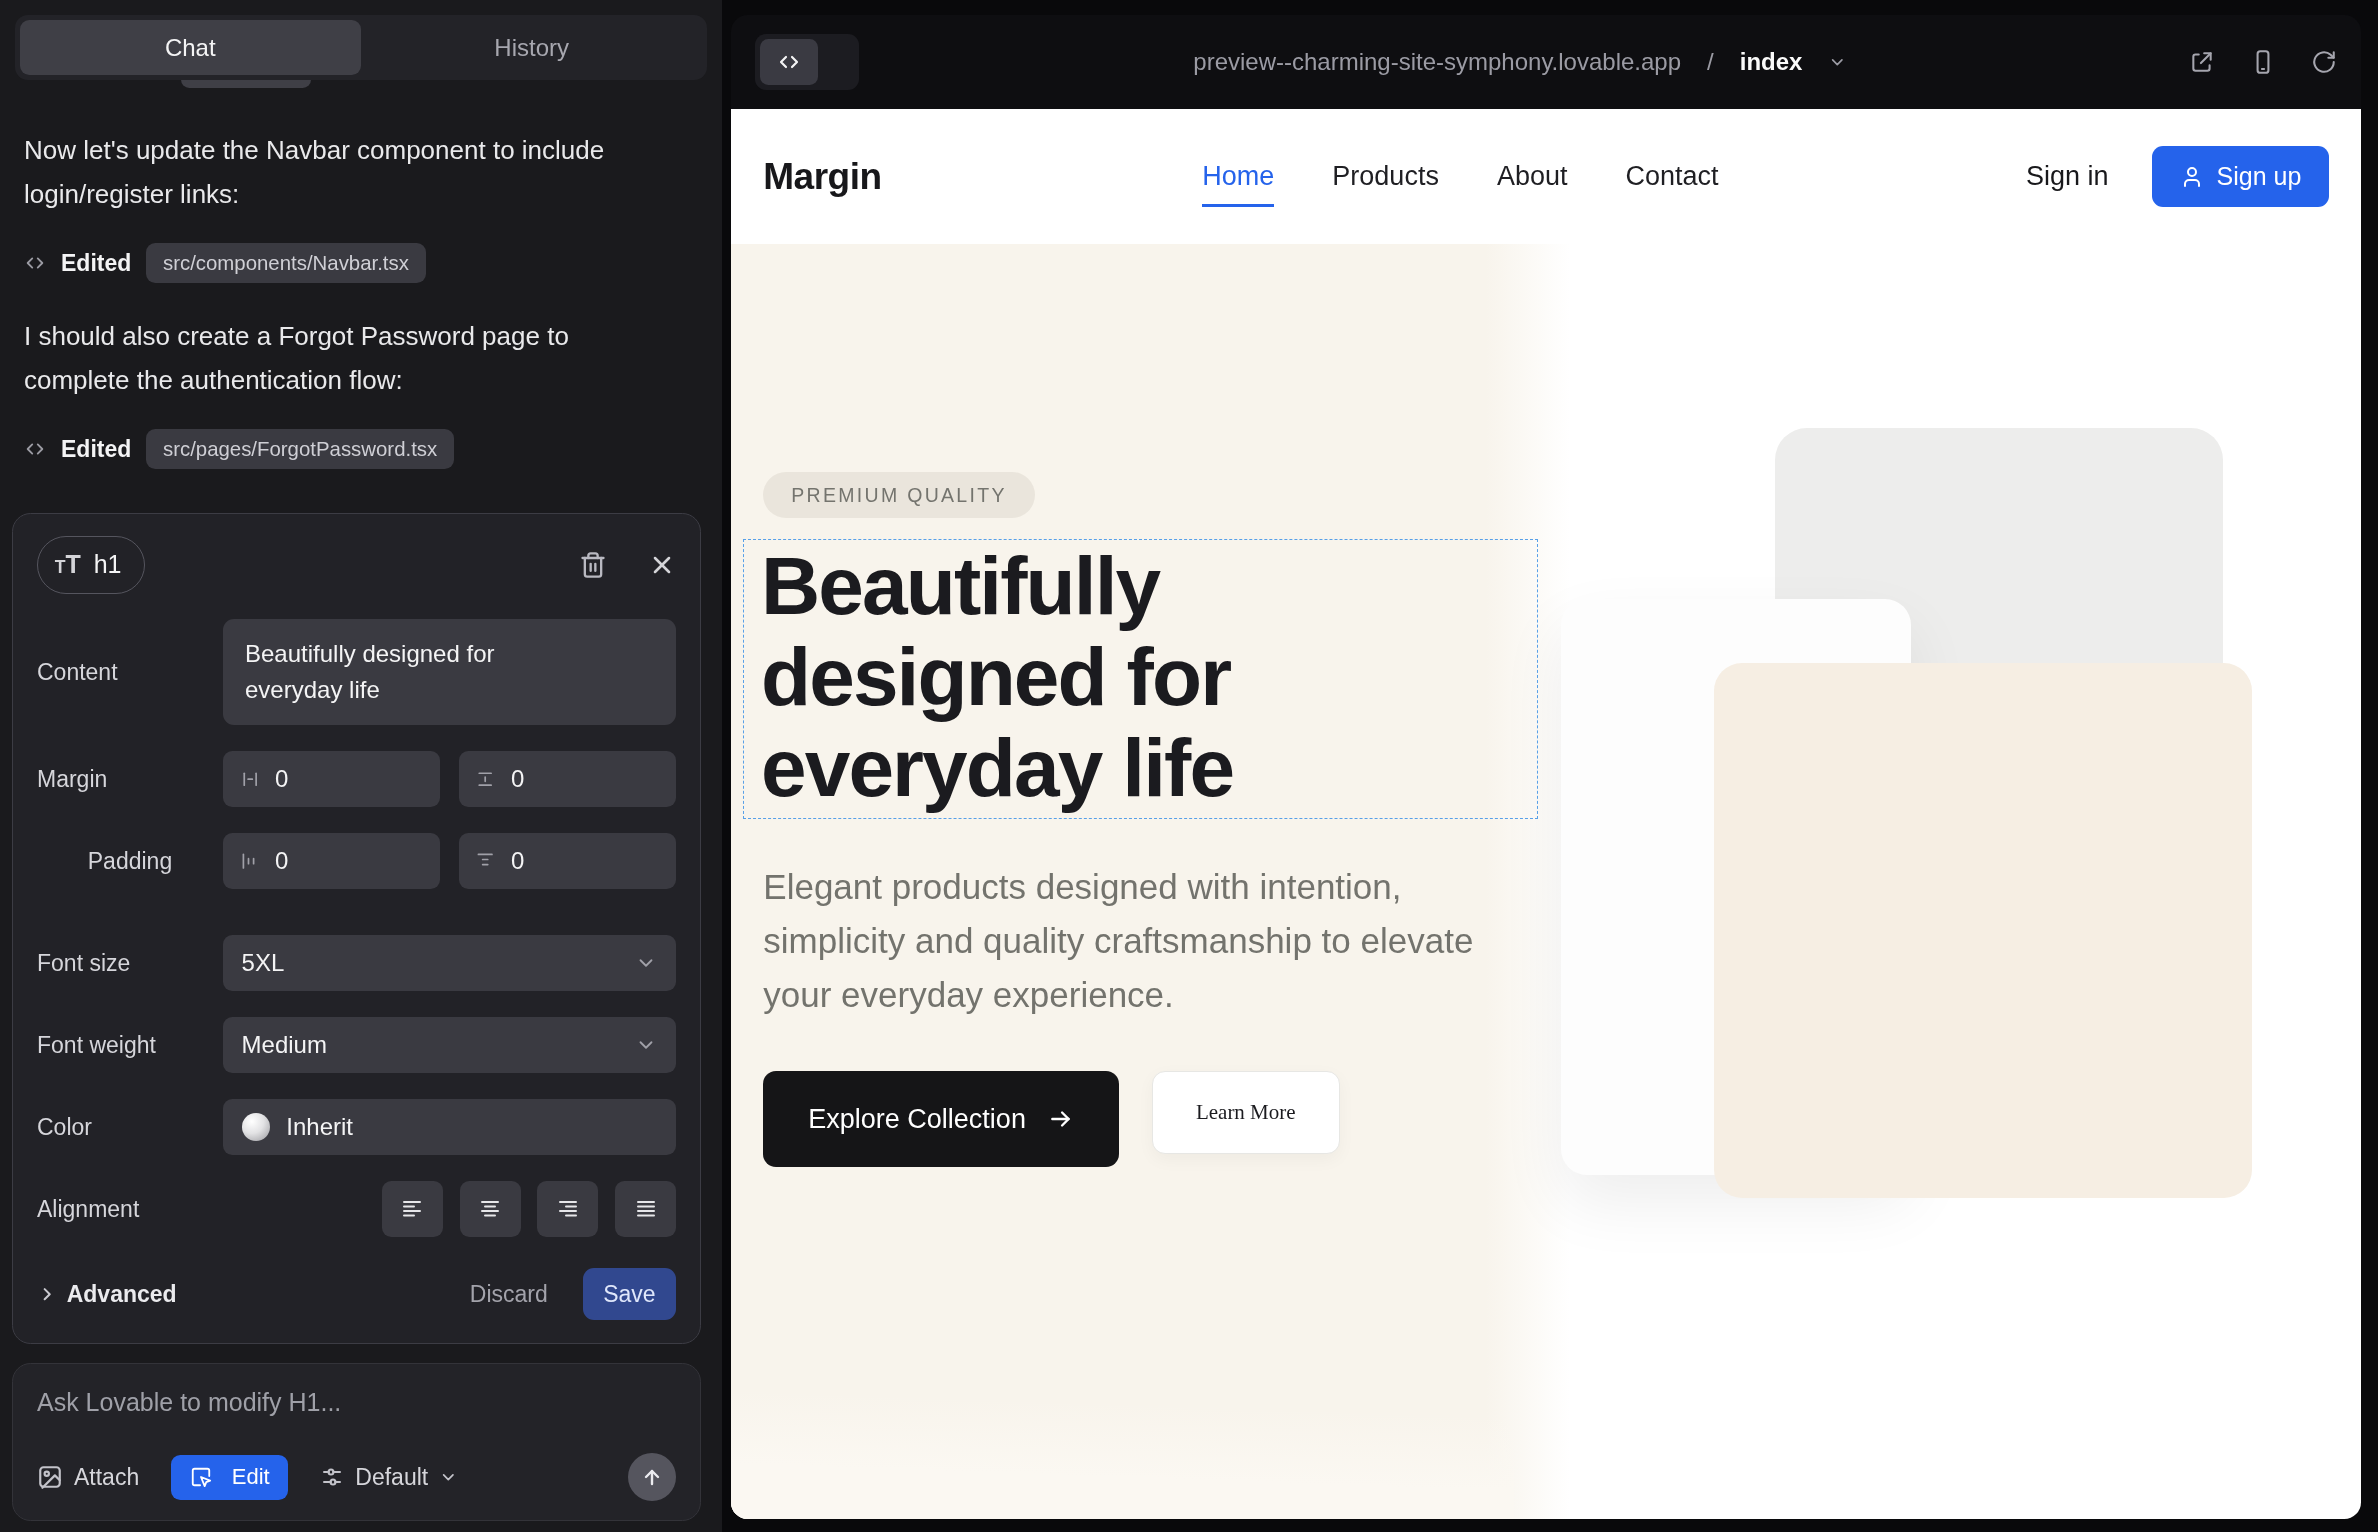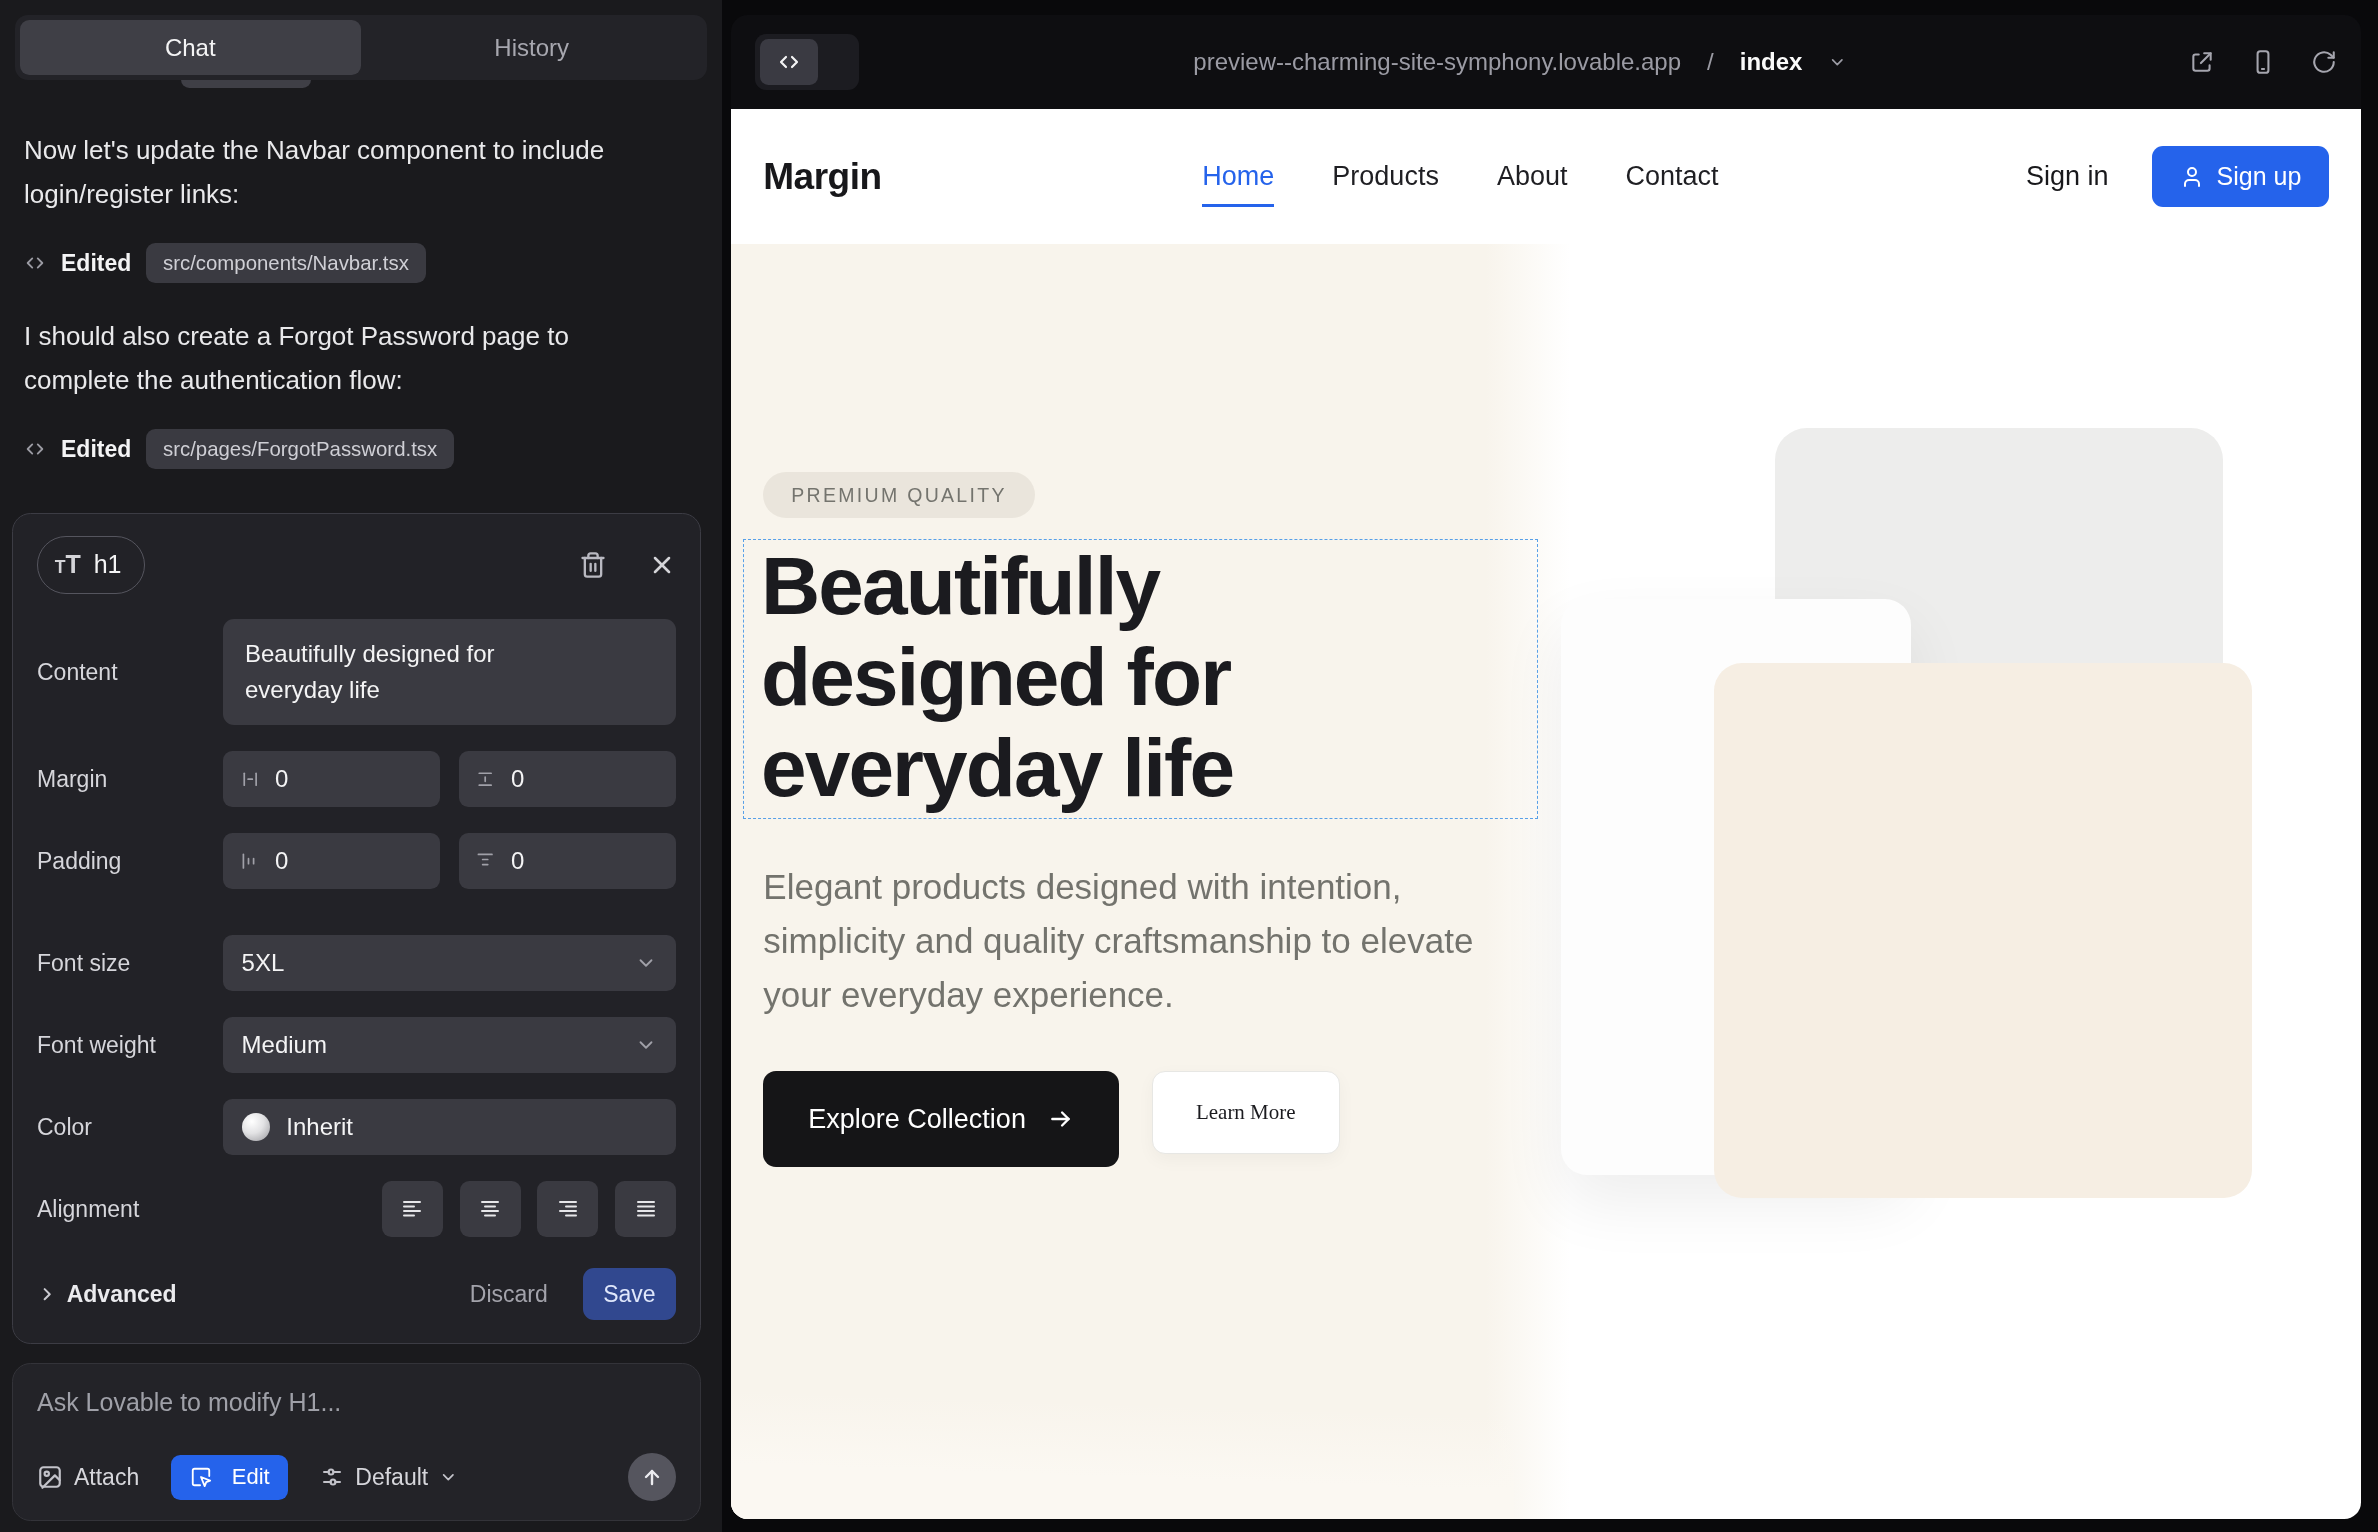--- a/index.html
+++ b/index.html
@@ -63,21 +63,21 @@
 
   .select {
     height:56px; background:#3a3a41; border-radius:9.3px; display:flex;
     align-items:center; padding:0 18.6px; font-size:24px; color:#f4f4f5; cursor:pointer;
   }
   .select .chev { margin-left:auto; color:#a0a0a8; }
   .swatch {
     width:28px; height:28px; border-radius:50%; margin-right:16.7px;
     background:radial-gradient(circle at 35% 30%, #ffffff 0%, #e2e2e4 45%, #97979c 100%);
   }
-  .pad50 { margin-bottom:46px; }
+  .pad50 { margin-bottom:46px;text-align:center; }
   .align-row { margin-bottom:31px; }
   .align-group { display:flex; gap:16.7px; justify-content:flex-end; }
   .align-btn {
     width:61px; height:56px; background:#3a3a41; border-radius:9.3px;
     display:flex; align-items:center; justify-content:center; color:#e7e7ea; cursor:pointer;
   }
   .insp-footer { display:flex; align-items:center; }
   .advanced { display:flex; align-items:center; gap:9.3px; font-size:23px; font-weight:600; color:#ebebee; cursor:pointer; }
   .advanced svg { color:#c9c9cf; }
   .discard { margin-left:auto; font-size:23px; color:#a3a3ab; cursor:pointer; }

